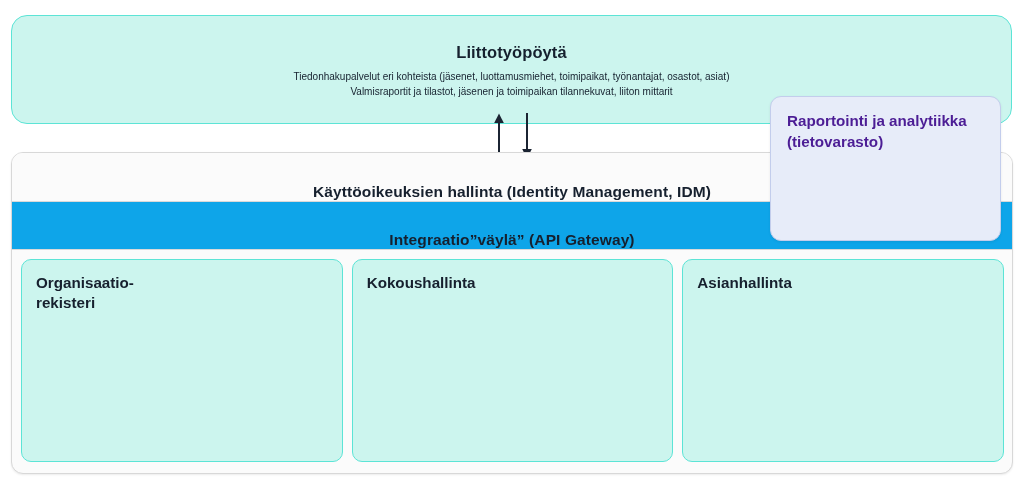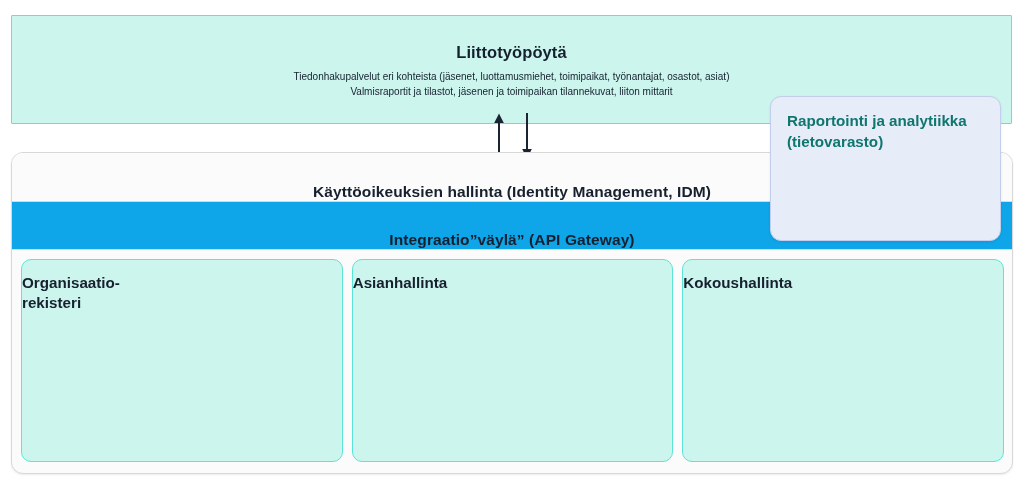--- a/index.html
+++ b/index.html
@@ -25,21 +25,21 @@
   
   .top-box {
     position: absolute;
     left: 11px;
     top: 15px;
     width: 1001px;
     height: 109px;
     box-sizing: border-box;
     background: #ccf5ee;
     border: 1.6px solid #5ce4d6;
-    border-radius: 1px;
+    border-radius: 16px;
     display: flex;
     flex-direction: column;
     align-items: center;
     justify-content: center;
     padding-top: 2px;
   }
   .top-title {
     font-size: 16.5px;
     font-weight: bold;
     letter-spacing: .1px;
@@ -106,21 +106,21 @@
     gap: 9px;
     padding: 9px 8px 10px 9px;
     height: 222px;
   }
   .card {
     box-sizing: border-box;
     flex: 1 1 0;
     background: #ccf5ee;
     border: 1.4px solid #5ce4d6;
     border-radius: 10px;
-    padding: 13px 0;
+    padding: 13px 14px;
     font-size: 15.2px;
     font-weight: bold;
     line-height: 1.32;
     color: #16202e;
   }
 
   
   .reporting-box {
     position: absolute;
     left: 770px;
@@ -129,21 +129,21 @@
     height: 145px;
     box-sizing: border-box;
     background: #e7ecf9;
     border: 1.2px solid #c3cdec;
     border-radius: 11px;
     box-shadow: 0 1px 3px rgba(0,0,0,0.07);
     padding: 14px 16px;
     font-size: 15.2px;
     font-weight: bold;
     line-height: 1.38;
-    color: #0f766e;
+    color: #4c1d95;
   }
 </style>
 </head>
 <body>
 
 <div class="stage">
 
   <div class="top-box">
     <div class="top-title">Liittotyöpöytä</div>
     <div class="top-line">Tiedonhakupalvelut eri kohteista (jäsenet, luottamusmiehet, toimipaikat, työnantajat, osastot, asiat)</div>
@@ -169,24 +169,24 @@
 
     <div class="band band-api">
       <span>Integraatio”väylä” (API Gateway)</span>
     </div>
 
     <div class="cards">
       <div class="card">
         <span>Organisaatio-<br>rekisteri</span>
       </div>
       <div class="card">
-        <span>Asianhallinta</span>
+        <span>Kokoushallinta</span>
       </div>
       <div class="card">
-        <span>Kokoushallinta</span>
+        <span>Asianhallinta</span>
       </div>
     </div>
   </div>
 
   <div class="reporting-box">
     <div>Raportointi ja analytiikka</div>
     <div>(tietovarasto)</div>
   </div>
 
 </div>

